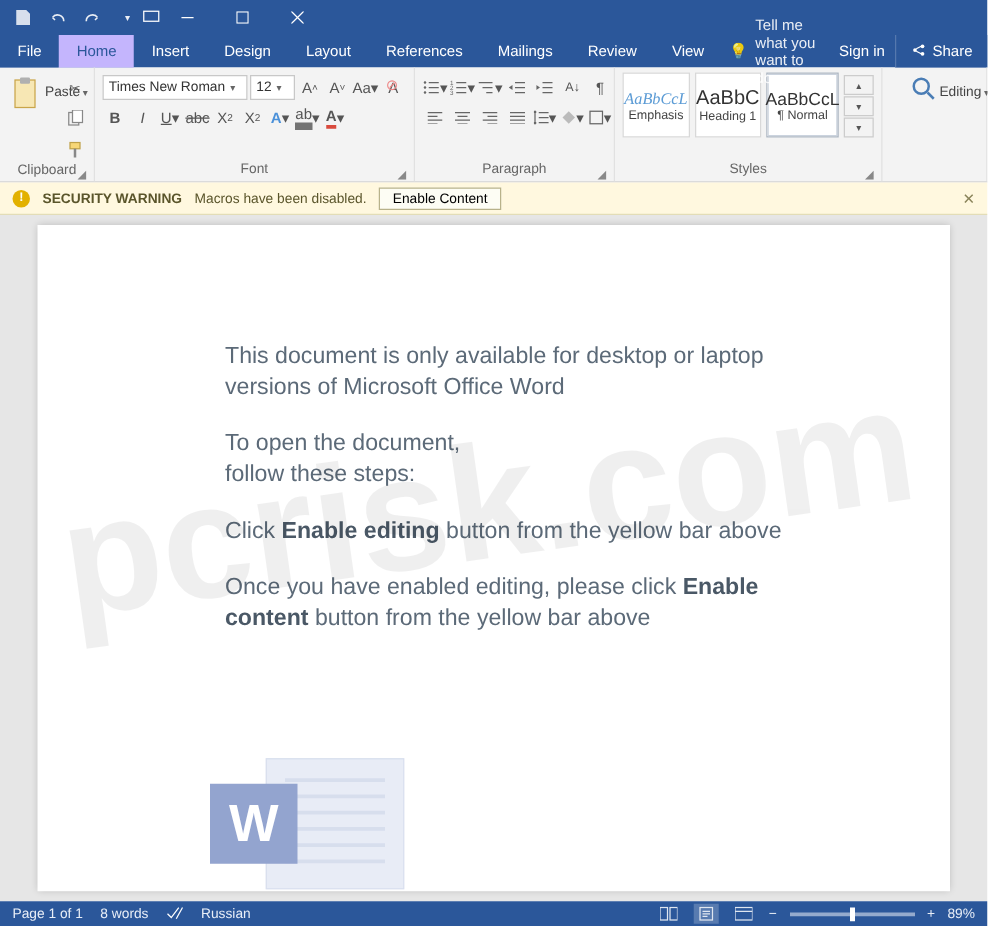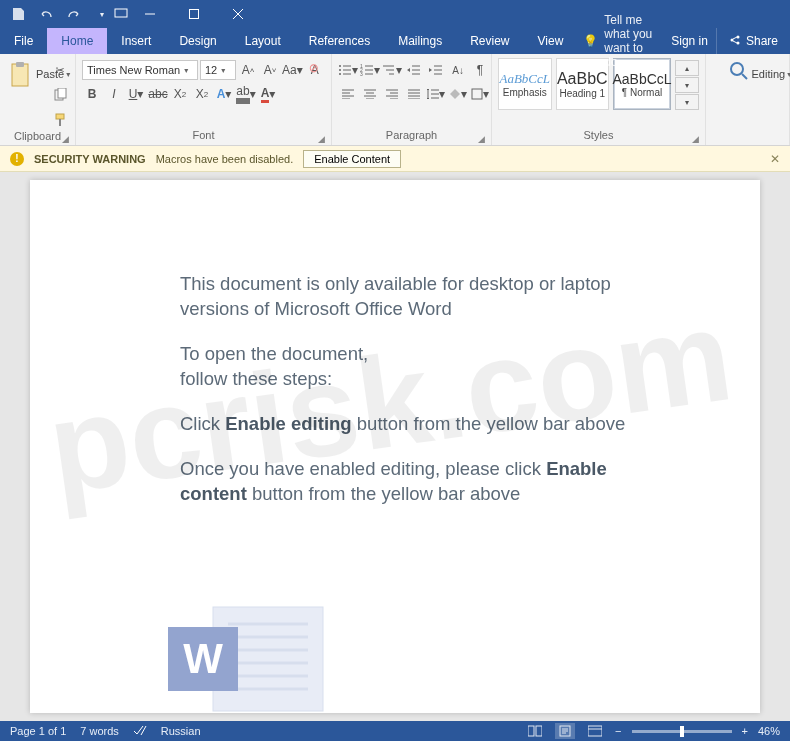--- a/index.html
+++ b/index.html
@@ -343,21 +343,21 @@
 </div>
 
 <div class="watermark">
   <svg width="720" height="500">
       <text x="360" y="260" font-size="130" fill="#000" text-anchor="middle" font-weight="bold">pcrisk.com</text>
     </svg>
 </div>
 
 <div class="statusbar">
   <span>Page 1 of 1</span>
-  <span>7 words</span>
+  <span>8 words</span>
   <span><svg width="14" height="12">
         <path stroke="#fff" fill="none" d="M1 7l3 3 6-8"></path>
         <path stroke="#fff" d="M8 11l5-9"></path>
       </svg></span>
   <span>Russian</span>
   <div class="right">
     <div class="viewbtn">
         <svg width="14" height="12">
           <rect x="0" y="1" width="6" height="10" fill="none" stroke="#fff"></rect>
           <rect x="8" y="1" width="6" height="10" fill="none" stroke="#fff"></rect>
@@ -373,15 +373,15 @@
         <svg width="14" height="12">
           <rect x="0" y="1" width="14" height="10" fill="none" stroke="#fff"></rect>
           <path stroke="#fff" d="M0 4h14"></path>
         </svg>
       </div>
     <span>−</span>
     <div class="zoomslider">
         <div class="th"></div>
       </div>
     <span>+</span>
-    <span>46%</span>
+    <span>89%</span>
   </div>
 </div>
 
 </body></html>

